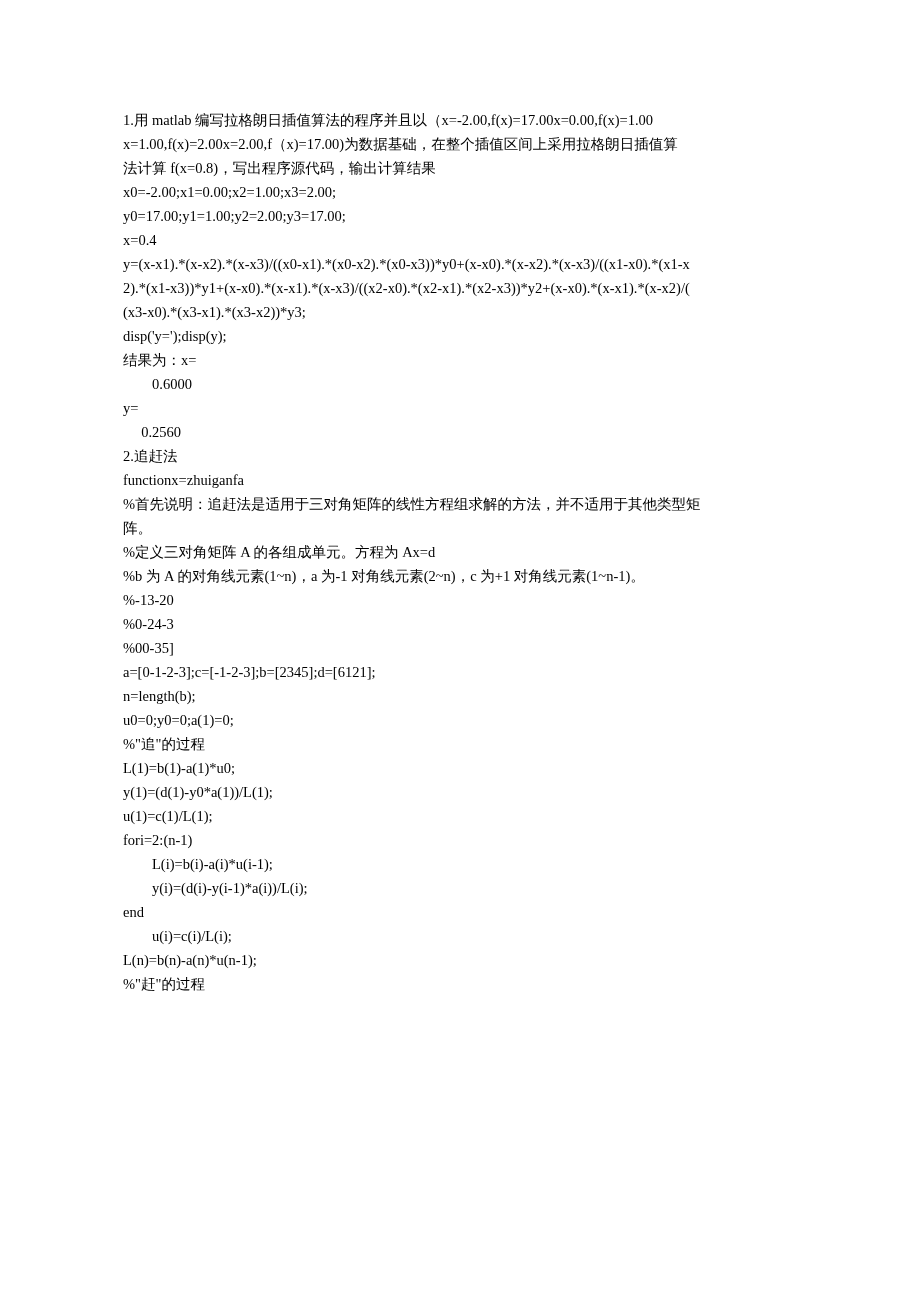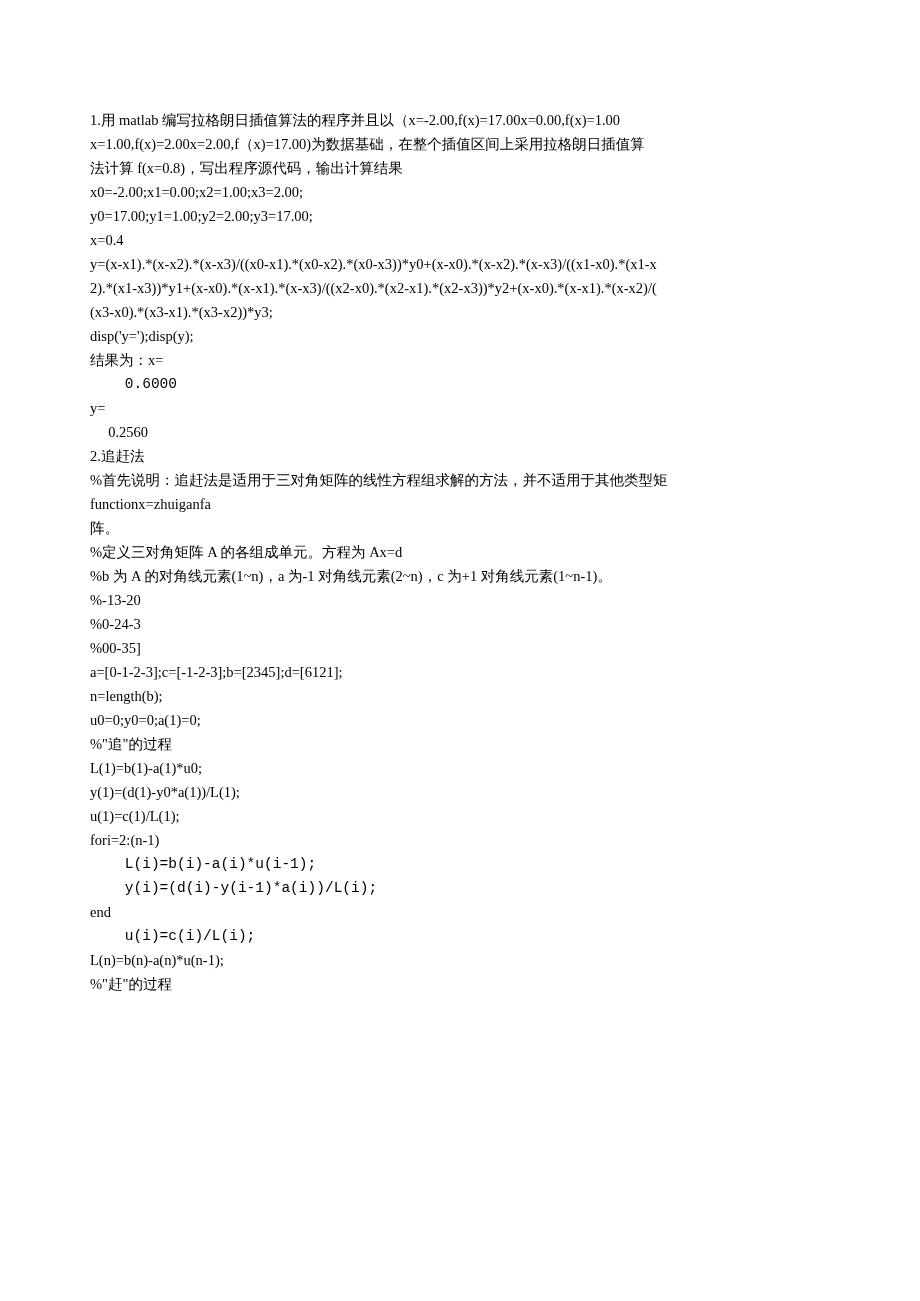--- a/index.html
+++ b/index.html
@@ -7,26 +7,27 @@
     padding: 0;
     background: #ffffff;
     width: 920px;
     font-family: "SimSun", "宋体", serif;
   }
   .page {
     padding: 108px 40px 60px 90px;
     font-size: 14.5px;
     line-height: 24px;
     color: #000000;
+    margin-left: 33px;
   }
   .line {
     white-space: pre-wrap;
     word-break: break-all;
   }
-  .indent1 { padding-left: 4ch; font-family: Liberation Mono, monospace; }
+  .indent1 { padding-left: 4ch; }
 </style>
 </head>
 <body>
 
 <div class="page" id="page-root">
     <div class="line">1.用 matlab 编写拉格朗日插值算法的程序并且以（x=-2.00,f(x)=17.00x=0.00,f(x)=1.00</div>
     <div class="line">x=1.00,f(x)=2.00x=2.00,f（x)=17.00)为数据基础，在整个插值区间上采用拉格朗日插值算</div>
     <div class="line">法计算 f(x=0.8)，写出程序源代码，输出计算结果</div>
     <div class="line">x0=-2.00;x1=0.00;x2=1.00;x3=2.00;</div>
     <div class="line">y0=17.00;y1=1.00;y2=2.00;y3=17.00;</div>
@@ -36,22 +37,22 @@
     <div class="line">(x3-x0).*(x3-x1).*(x3-x2))*y3;</div>
     <div class="line">disp('y=');disp(y);</div>
     <div class="line"></div>
     <div class="line">结果为：x=</div>
     <div class="line"></div>
     <div class="line indent1">0.6000</div>
     <div class="line"></div>
     <div class="line">y=</div>
     <div class="line">     0.2560</div>
     <div class="line">2.追赶法</div>
+    <div class="line">functionx=zhuiganfa</div>
     <div class="line">%首先说明：追赶法是适用于三对角矩阵的线性方程组求解的方法，并不适用于其他类型矩</div>
-    <div class="line">functionx=zhuiganfa</div>
     <div class="line">阵。</div>
     <div class="line">%定义三对角矩阵 A 的各组成单元。方程为 Ax=d</div>
     <div class="line">%b 为 A 的对角线元素(1~n)，a 为-1 对角线元素(2~n)，c 为+1 对角线元素(1~n-1)。</div>
     <div class="line">%-13-20</div>
     <div class="line">%0-24-3</div>
     <div class="line">%00-35]</div>
     <div class="line">a=[0-1-2-3];c=[-1-2-3];b=[2345];d=[6121];</div>
     <div class="line">n=length(b);</div>
     <div class="line">u0=0;y0=0;a(1)=0;</div>
     <div class="line">%"追"的过程</div>

